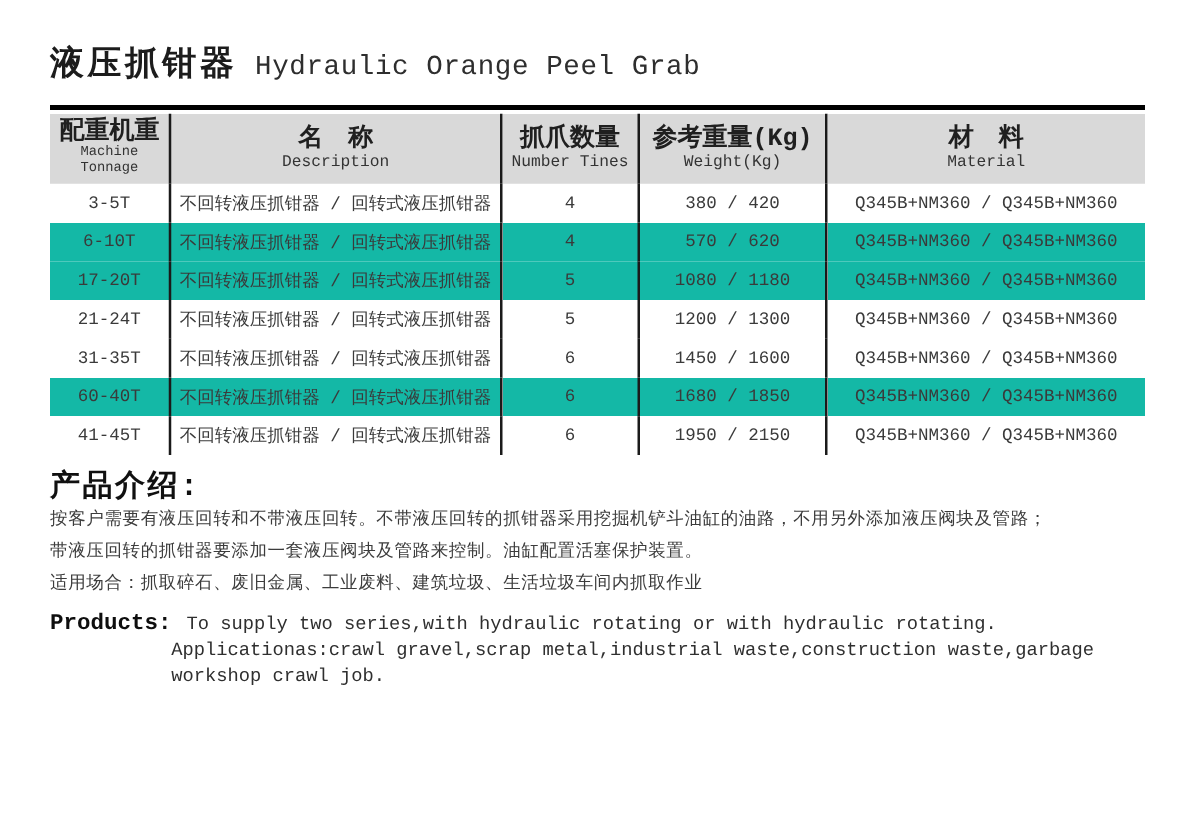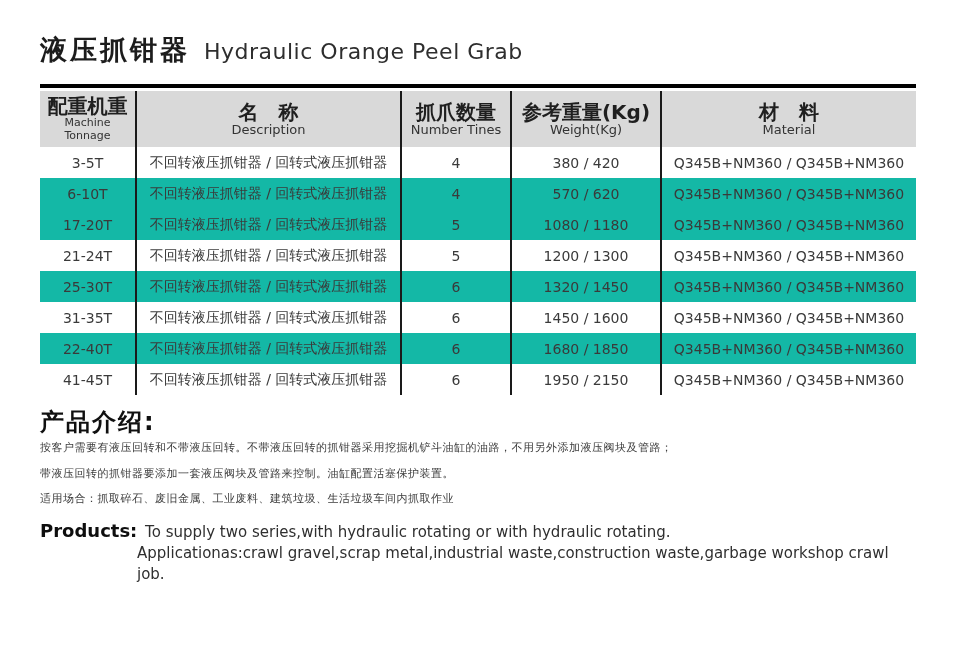--- a/index.html
+++ b/index.html
@@ -10,20 +10,21 @@
     height: 650px;
     font-family: "DejaVu Sans", "Liberation Sans", sans-serif;
     color: #2b2b2b;
     overflow: hidden;
   }
   .page {
     box-sizing: border-box;
     width: 955px;
     height: 650px;
     padding: 32px 40px 0 40px;
+    font-family: Liberation Mono, monospace;
   }
 
   
   .title-row {
     display: flex;
     align-items: baseline;
     margin-bottom: 16px;
   }
   .title-zh {
     font-size: 27px;
@@ -90,21 +91,21 @@
   
   .intro-heading {
     margin-top: 14px;
     font-size: 24px;
     font-weight: bold;
     color: #101010;
     letter-spacing: 2px;
     line-height: 26px;
   }
   .intro-line {
-    font-size: 11px;
+    font-size: 14px;
     color: #3c3c3c;
     line-height: 25.5px;
     letter-spacing: 0.5px;
   }
   .products-row {
     margin-top: 8px;
     font-size: 15px;
     color: #2f2f2f;
     line-height: 21px;
   }
@@ -187,36 +188,29 @@
             <td class="sep">1080 / 1180</td>
             <td>Q345B+NM360 / Q345B+NM360</td>
           </tr>
           <tr>
             <td class="sep">21-24T</td>
             <td class="sep">不回转液压抓钳器 / 回转式液压抓钳器</td>
             <td class="sep">5</td>
             <td class="sep">1200 / 1300</td>
             <td>Q345B+NM360 / Q345B+NM360</td>
           </tr>
-          <tr class="stripe">
-            <td class="sep">25-30T</td>
-            <td class="sep">不回转液压抓钳器 / 回转式液压抓钳器</td>
-            <td class="sep">6</td>
-            <td class="sep">1320 / 1450</td>
-            <td>Q345B+NM360 / Q345B+NM360</td>
-          </tr>
           <tr>
             <td class="sep">31-35T</td>
             <td class="sep">不回转液压抓钳器 / 回转式液压抓钳器</td>
             <td class="sep">6</td>
             <td class="sep">1450 / 1600</td>
             <td>Q345B+NM360 / Q345B+NM360</td>
           </tr>
           <tr class="stripe">
-            <td class="sep">22-40T</td>
+            <td class="sep">60-40T</td>
             <td class="sep">不回转液压抓钳器 / 回转式液压抓钳器</td>
             <td class="sep">6</td>
             <td class="sep">1680 / 1850</td>
             <td>Q345B+NM360 / Q345B+NM360</td>
           </tr>
           <tr>
             <td class="sep">41-45T</td>
             <td class="sep">不回转液压抓钳器 / 回转式液压抓钳器</td>
             <td class="sep">6</td>
             <td class="sep">1950 / 2150</td>

